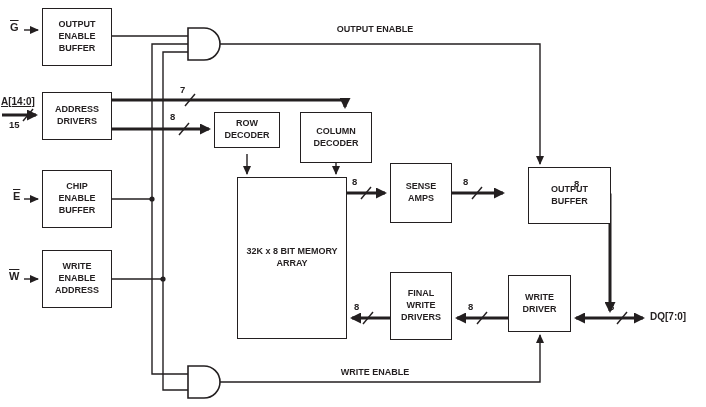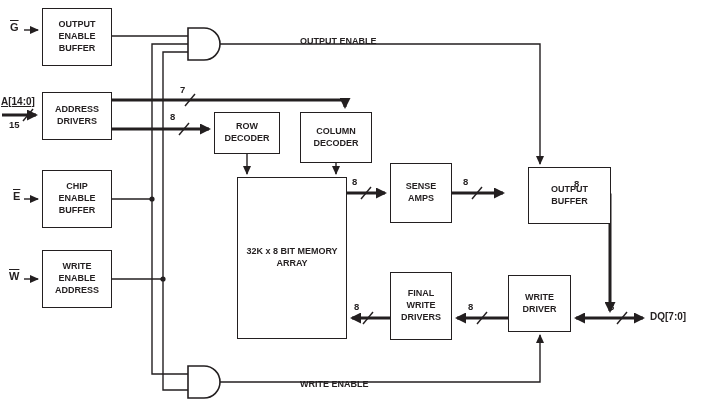--- a/index.html
+++ b/index.html
@@ -11,21 +11,21 @@
   .box{
     position:absolute;border:1.6px solid #231f20;background:#ffffff;
     display:flex;align-items:center;justify-content:center;text-align:center;
     font-size:9px;font-weight:bold;line-height:1.3;letter-spacing:0;
     box-sizing:border-box;padding:2px 4px;z-index:2;
   }
   .box.mem{padding:2px 6px;}
   .lbl{
     position:absolute;font-size:9px;font-weight:bold;white-space:nowrap;z-index:3;
   }
-  .siglbl{text-align:left;margin-top:12px;}
+  .siglbl{text-align:center;}
   .inlbl{font-size:11px;}
   .ovl{text-decoration:overline;}
   .buslbl{font-size:9.5px;}
   .dqlbl{font-size:10px;}
   .addrlbl{font-size:10px;}
 </style>
 </head>
 <body>
 
 <div id="stage">
@@ -91,21 +91,21 @@
   </svg>
 
   <div class="box" style="left:42px;top:8px;width:70px;height:58px;">OUTPUT ENABLE BUFFER</div>
 
   <div class="box" style="left:42px;top:92px;width:70px;height:48px;">ADDRESS DRIVERS</div>
 
   <div class="box" style="left:42px;top:170px;width:70px;height:58px;">CHIP ENABLE BUFFER</div>
 
   <div class="box" style="left:42px;top:250px;width:70px;height:58px;">WRITE ENABLE ADDRESS</div>
 
-  <div class="box" style="left:214px;top:112px;width:66px;height:42px;">ROW DECODER</div>
+  <div class="box" style="left:214px;top:112px;width:66px;height:36px;">ROW DECODER</div>
 
   <div class="box" style="left:300px;top:112px;width:72px;height:51px;">COLUMN DECODER</div>
 
   <div class="box mem" style="left:237px;top:177px;width:110px;height:162px;">32K x 8 BIT MEMORY ARRAY</div>
 
   <div class="box" style="left:390px;top:163px;width:62px;height:60px;">SENSE AMPS</div>
 
   <div class="box" style="left:528px;top:167px;width:83px;height:57px;">OUTPUT BUFFER</div>
 
   <div class="box" style="left:390px;top:272px;width:62px;height:68px;">FINAL WRITE DRIVERS</div>

